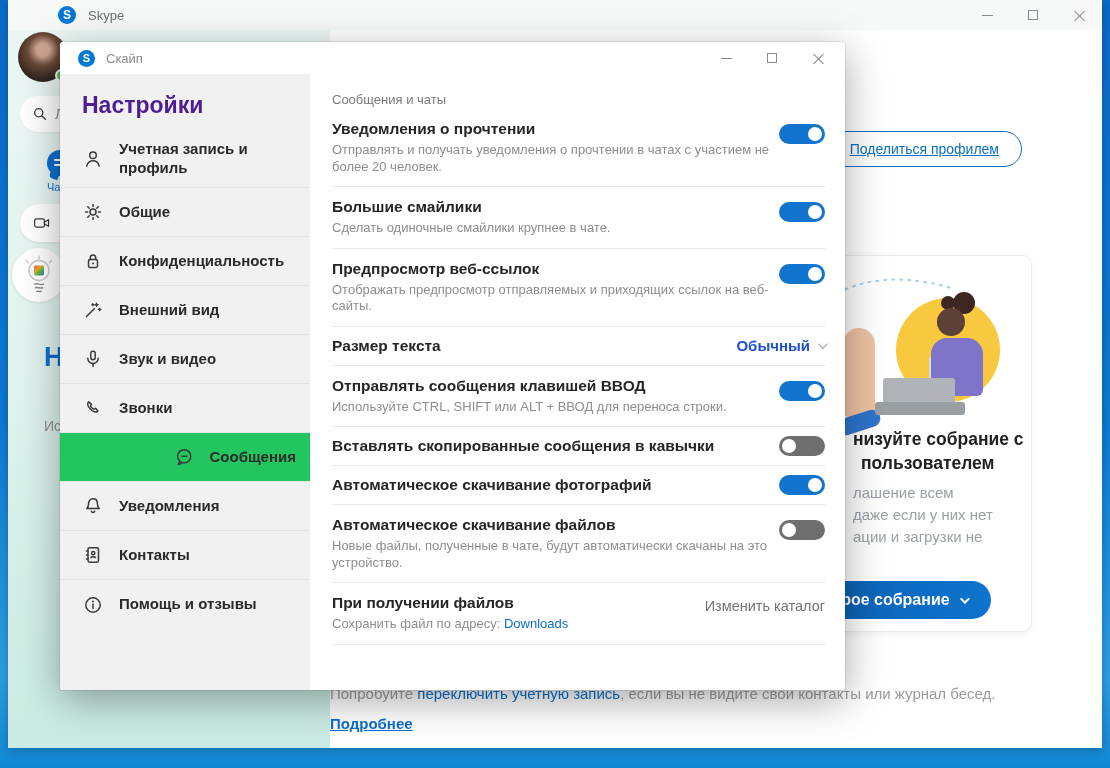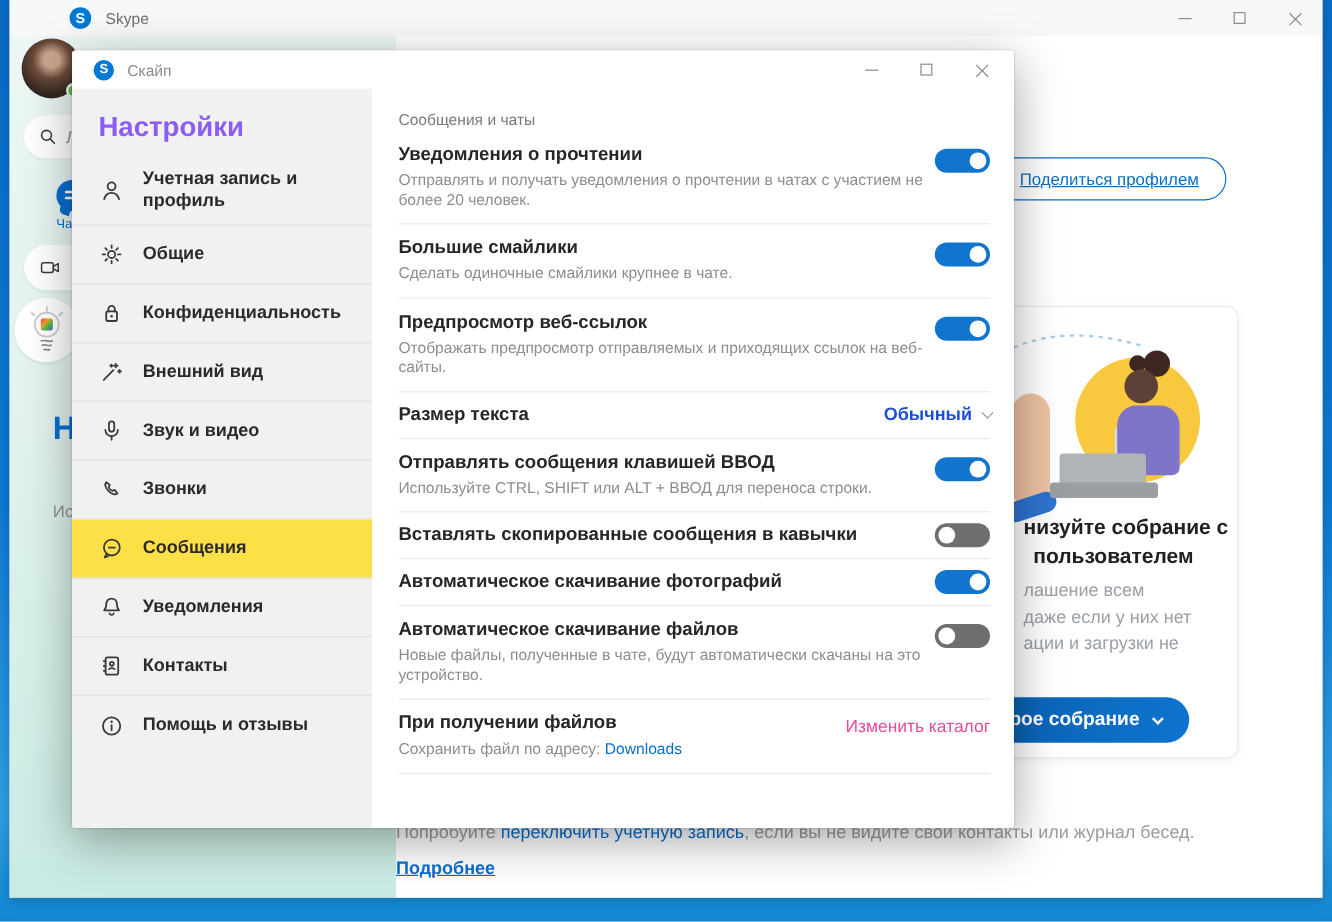--- a/index.html
+++ b/index.html
@@ -71,45 +71,45 @@
   .footer-line2{ margin-top:13px; font-size:15px; font-weight:bold; }
   .footer-line2 a{ text-decoration:underline; }
 
   
   .dialog{ position:absolute; left:60px; top:42px; width:785px; height:648px; background:#fff; border-radius:3px; box-shadow:0 10px 40px rgba(0,0,0,.35), 0 0 0 1px rgba(0,0,0,.08); z-index:50; }
   .dlg-titlebar{ position:absolute; left:0; top:0; right:0; height:32px; background:#fff; display:flex; align-items:center; border-radius:3px 3px 0 0; }
   .dlg-titlebar .skype-logo{ margin-left:18px; width:17px; height:17px; font-size:11px; }
   .dlg-title{ margin-left:11px; font-size:13px; color:#8b8b8b; }
   .dlg-controls{ position:absolute; right:4px; top:0; height:32px; display:flex; }
   .dlg-sidebar{ position:absolute; left:0; top:32px; width:250px; bottom:0; background:#f1f1f1; border-radius:0 0 0 3px; }
-  .sb-title{ padding:18px 0 12px 22px; font-size:23px; font-weight:bold; color:#8b5cf6; }
+  .sb-title{ padding:18px 0 12px 22px; font-size:23px; font-weight:bold; color:#4c1d95; }
   .sb-item{ display:flex; align-items:center; gap:15px; padding:0 14px 0 22px; height:49px; border-bottom:1px solid #e2e2e2; cursor:pointer; }
   .sb-item.tall{ height:57px; }
-  .sb-item.selected{ background:#fde047; }
+  .sb-item.selected{ background:#22c55e;justify-content:flex-end; }
   .sb-item svg{ flex:0 0 auto; }
   .sb-label{ font-size:15px; font-weight:600; color:#2a2a2a; line-height:1.25; }
   .icon-stroke{ stroke:#3a3a3a; stroke-width:1.5; fill:none; stroke-linecap:round; stroke-linejoin:round; }
 
   .dlg-panel{ position:absolute; left:250px; top:32px; right:0; bottom:0; background:#fff; padding:14px 20px 0 22px; border-radius:0 0 3px 0; }
   .section-label{ font-size:13px; color:#7a7a7a; margin:4px 0 2px; }
   .srow{ display:flex; justify-content:space-between; border-bottom:1px solid #e8e8e8; padding:9px 0 11px; }
   .srow.center{ align-items:center; padding:8px 0; }
   .stxt{ max-width:450px; }
   .stitle{ font-size:15.5px; font-weight:bold; color:#262626; line-height:22px; }
   .sdesc{ font-size:13px; color:#8d8d8d; line-height:16.5px; margin-top:2px; }
   .toggle{ width:46px; height:20px; border-radius:10px; position:relative; flex:0 0 auto; margin-top:6px; cursor:pointer; }
   .srow.center .toggle{ margin-top:0; }
   .toggle.on{ background:#1175cf; }
   .toggle.off{ background:#6e6e6e; }
   .toggle .knob{ position:absolute; top:3px; width:14px; height:14px; border-radius:50%; background:#fff; }
   .toggle.on .knob{ right:3px; }
   .toggle.off .knob{ left:3px; }
   .dropdown{ display:flex; align-items:center; gap:8px; font-size:15px; font-weight:bold; color:#1d4ed8; cursor:pointer; }
   .dropdown .chev{ color:#9a9a9a; border-width:1.5px; }
-  .action-label{ font-size:14.5px; color:#ec4899; margin-top:6px; white-space:nowrap; cursor:pointer; }
+  .action-label{ font-size:14.5px; color:#737373; margin-top:6px; white-space:nowrap; cursor:pointer; }
 </style>
 </head>
 <body>
 
 <div class="main-window">
   <div class="titlebar">
     <div class="skype-logo">S</div>
     <div class="titlebar-title">Skype</div>
     <div class="win-controls">
       <div class="win-btn">

